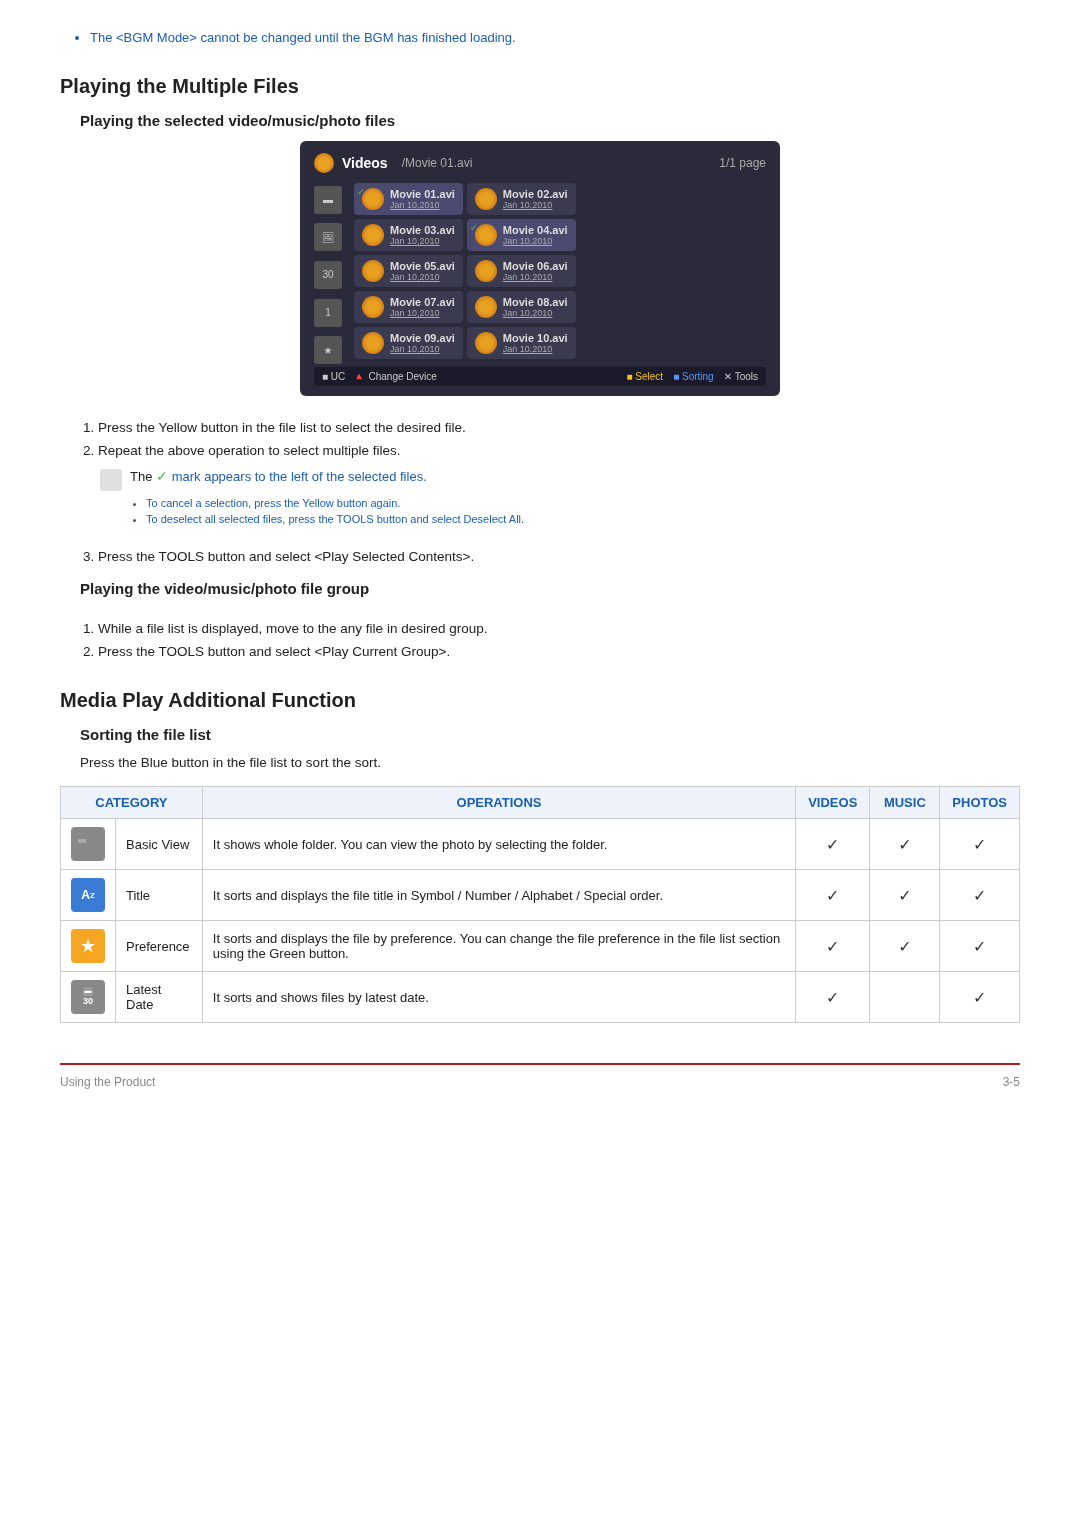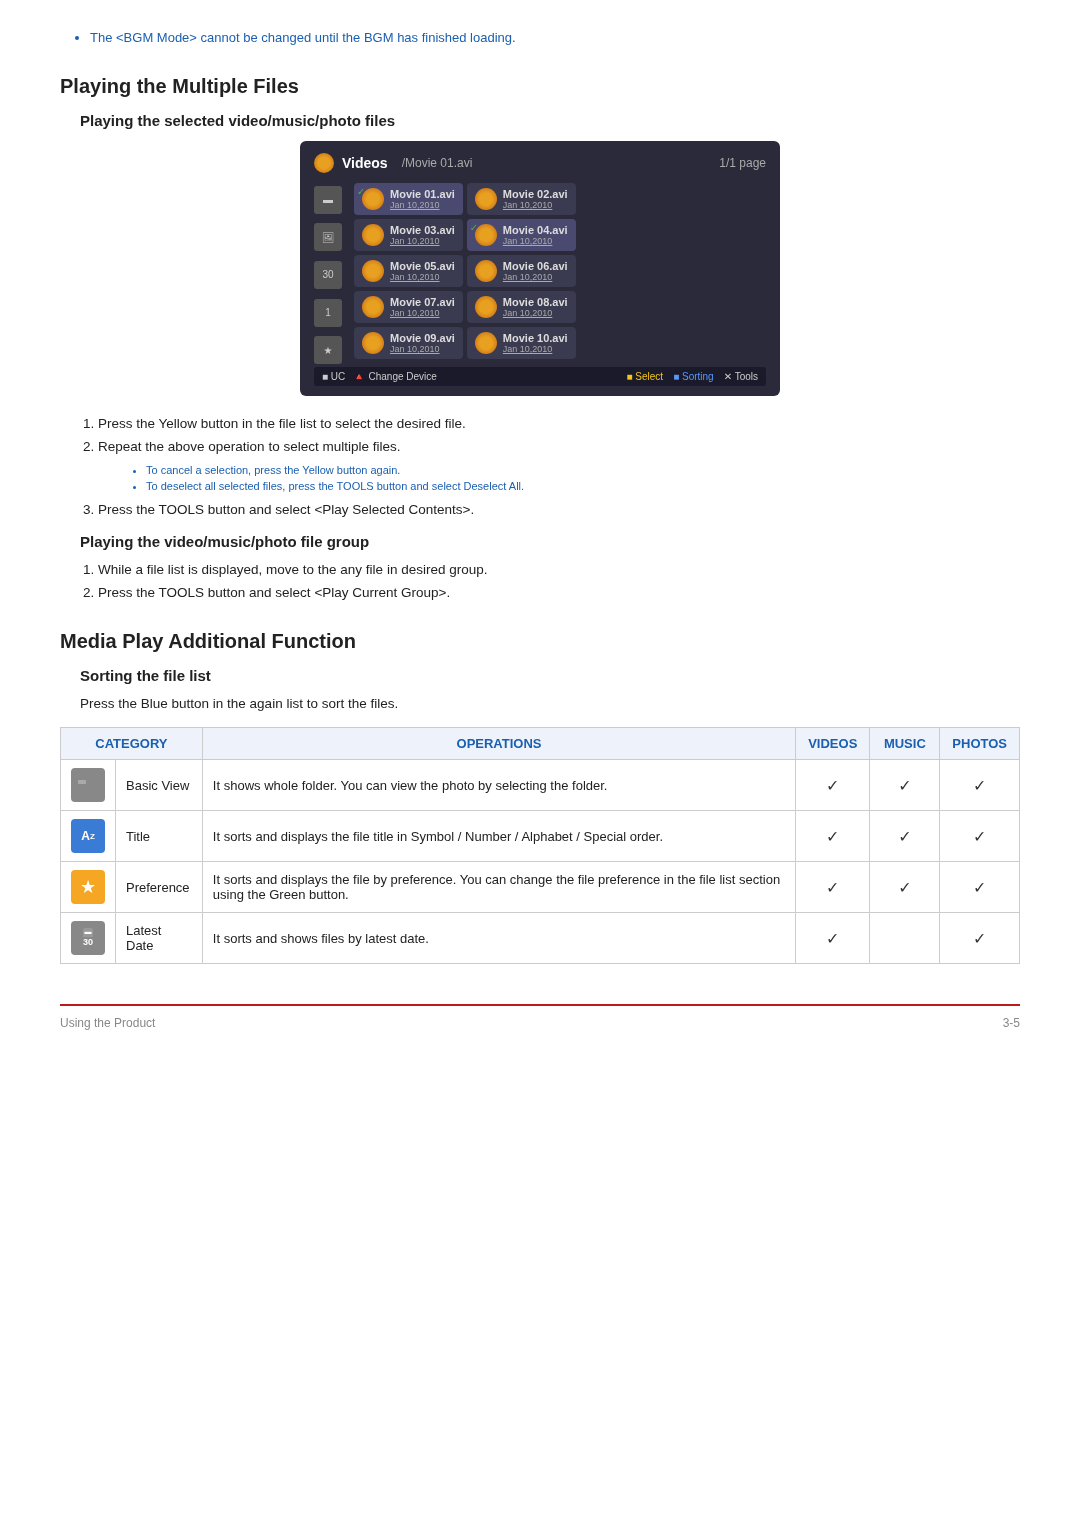--- a/index.html
+++ b/index.html
@@ -128,21 +128,21 @@
       border-radius: 3px;
       font-size: 10px;
       color: #ccc;
     }
     .tv-footer-left { display: flex; gap: 8px; justify-content: center; }
     .tv-footer-right { display: flex; gap: 10px; }
     .btn-yellow { color: #f5c518; }
     .btn-blue { color: #5599ff; }
 
     
-    .steps { margin: 6px 0 10px 20px; }
+    .steps { margin: 24px 0 10px 20px; }
     .steps li {
       margin-bottom: 8px;
       font-size: 13.5px;
       list-style: decimal;
       margin-left: 18px;
     }
 
     
     .note-block {
       margin: 10px 0 10px 40px;
@@ -375,20 +375,28 @@
       </div>
     </div>
   </div>
 
   <ol class="steps">
     <li>Press the Yellow button in the file list to select the desired file.</li>
     <li>Repeat the above operation to select multiple files.</li>
   </ol>
 
   <div class="note-block">
+    <div class="note-item">
+      <div class="note-icon"></div>
+      <div class="note-text">
+        <span>The</span>
+        <span style="color:#4caf50; font-size:14px;"> ✓ </span>
+        <span class="blue" style="color:#1a5fb0;">mark appears to the left of the selected files.</span>
+      </div>
+    </div>
     <ul class="bullet-notes">
       <li>To cancel a selection, press the Yellow button again.</li>
       <li>To deselect all selected files, press the TOOLS button and select Deselect All.</li>
     </ul>
   </div>
 
   <ol class="steps" start="3">
     <li>Press the TOOLS button and select &lt;Play Selected Contents&gt;.</li>
   </ol>
 
@@ -396,21 +404,21 @@
   <ol class="steps">
     <li>While a file list is displayed, move to the any file in desired group.</li>
     <li>Press the TOOLS button and select &lt;Play Current Group&gt;.</li>
   </ol>
 </div>
 
 <div class="section-divider" style="margin-top:30px;">
   <div class="section-title">Media Play Additional Function</div>
 
   <div class="sub-title">Sorting the file list</div>
-  <p style="margin-left:20px; font-size:13.5px; margin-bottom:10px;">Press the Blue button in the again list to sort the files.</p>
+  <p style="margin-left:20px; font-size:13.5px; margin-bottom:10px;">Press the Blue button in the file list to sort the sort.</p>
 
   <table class="sort-table">
     <thead>
       <tr>
         <th class="cat-col" colspan="2">CATEGORY</th>
         <th class="ops-col">OPERATIONS</th>
         <th class="check-col">VIDEOS</th>
         <th class="check-col">MUSIC</th>
         <th class="check-col">PHOTOS</th>
       </tr>

